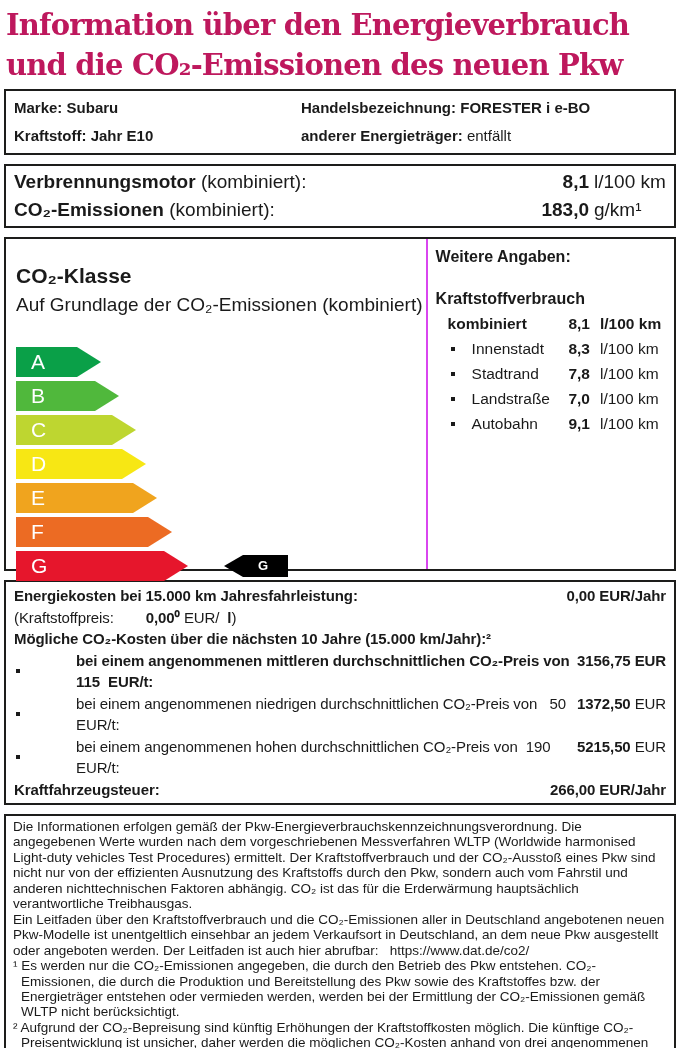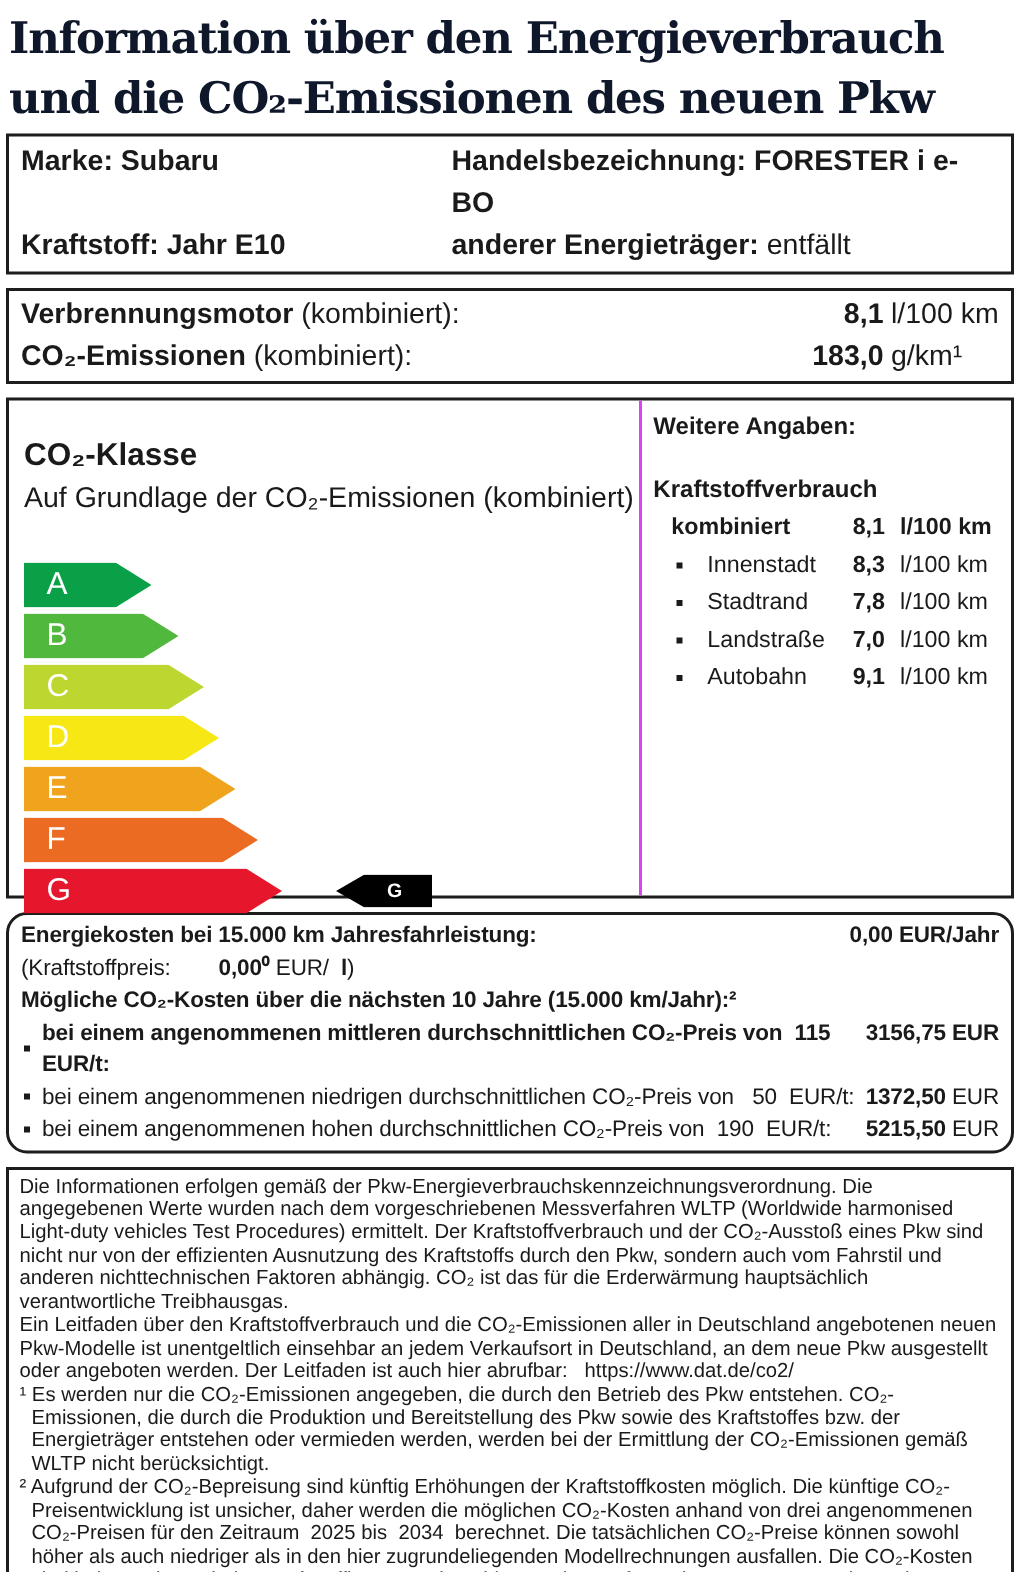--- a/index.html
+++ b/index.html
@@ -6,34 +6,34 @@
   body{
     width:680px;height:1048px;box-sizing:border-box;
     padding:5px 4px 0 4px;
     font-family:"Liberation Sans",sans-serif;
     -webkit-font-smoothing:antialiased;
     overflow:hidden;
   }
   .title{
     font-family:"DejaVu Serif","Liberation Serif",serif;
     font-weight:700;font-size:29px;line-height:40px;
-    letter-spacing:-0.8px;color:#0f172a;
+    letter-spacing:-0.8px;color:#be185d;
     margin:0 0 4px 2px;
   }
   .box{
     border:2px solid #1d1d1b;
     margin-bottom:9px;
     box-sizing:border-box;
   }
   .b{font-weight:700;}
   .r{font-weight:400;}
   .sp{margin-right:0.28em;}
 
   
-  .veh{padding:3px 8px;font-size:19px;line-height:28px;}
+  .veh{padding:3px 8px;font-size:15px;line-height:28px;}
   .veh-grid{display:grid;grid-template-columns:287px 1fr;}
   .full{grid-column:1 / 3;}
 
   
   .cons{padding:2px 8px;font-size:19px;line-height:28px;}
   .cons-row{display:flex;align-items:baseline;}
   .cons-left{flex:1;}
   .cons-val{width:56px;text-align:right;font-weight:700;}
   .cons-unit{width:72px;text-align:left;padding-left:5px;}
 
@@ -59,24 +59,24 @@
   .wa-head{font-size:16px;font-weight:700;line-height:24px;margin-bottom:18px;}
   .wa-sub{font-size:16px;font-weight:700;line-height:24px;}
   .wa-row{display:grid;grid-template-columns:24px 1fr 40px 80px;font-size:15.5px;line-height:25px;align-items:baseline;padding-left:12px;}
   .wa-row .lbl2{grid-column:1 / 3;}
   .wa-bullet{align-self:center;}
   .wa-bullet::before{content:"";display:block;width:4px;height:4px;background:#1a1a1a;margin-left:3px;}
   .wa-val{text-align:right;font-weight:700;}
   .wa-unit{padding-left:10px;}
 
   
-  .costs{padding:3px 8px;font-size:15px;line-height:21.5px;letter-spacing:-0.1px;border-radius:14px;}
+  .costs{padding:3px 8px;font-size:15px;line-height:21.5px;letter-spacing:-0.1px;}
   .flexrow{display:flex;align-items:baseline;}
   .flexrow .grow{flex:1;}
-  .pre{white-space:pre-wrap;}
+  .pre{white-space:pre-wrap;margin-left:48px;}
   .ml30{margin-left:32px;}
   .ml8{margin-left:8px;}
   .bullet-row{display:flex;align-items:baseline;}
   .sq{width:14px;align-self:center;flex:none;}
   .sq::before{content:"";display:block;width:4px;height:4px;background:#1a1a1a;margin-left:2px;}
   .bullet-text{flex:1;}
   .all-bold{font-weight:700;}
   .cost-val{font-weight:700;}
   .cost-unit{padding-left:4px;}
 
@@ -215,20 +215,24 @@
         <span class="cost-val">1372,50</span>
         <span class="cost-unit">EUR</span>
       </div>
       <div class="bullet-row">
         <span class="sq"></span>
         <span class="bullet-text pre">bei einem angenommenen hohen durchschnittlichen CO₂-Preis von  190  EUR/t:</span>
         <span class="cost-val">5215,50</span>
         <span class="cost-unit">EUR</span>
       </div>
     </div>
+  <div class="flexrow b">
+    <span class="grow">Kraftfahrzeugsteuer:</span>
+    <span>266,00 EUR/Jahr</span>
+  </div>
 </div>
 
 <div class="box fine">
   <p>Die Informationen erfolgen gemäß der Pkw-Energieverbrauchskennzeichnungsverordnung. Die angegebenen Werte wurden nach dem vorgeschriebenen Messverfahren WLTP (Worldwide harmonised Light-duty vehicles Test Procedures) ermittelt. Der Kraftstoffverbrauch und der CO₂-Ausstoß eines Pkw sind nicht nur von der effizienten Ausnutzung des Kraftstoffs durch den Pkw, sondern auch vom Fahrstil und anderen nichttechnischen Faktoren abhängig. CO₂ ist das für die Erderwärmung hauptsächlich verantwortliche Treibhausgas.</p>
   <p>Ein Leitfaden über den Kraftstoffverbrauch und die CO₂-Emissionen aller in Deutschland angebotenen neuen Pkw-Modelle ist unentgeltlich einsehbar an jedem Verkaufsort in Deutschland, an dem neue Pkw ausgestellt oder angeboten werden. Der Leitfaden ist auch hier abrufbar:   https://www.dat.de/co2/</p>
   <p class="fn">¹ Es werden nur die CO₂-Emissionen angegeben, die durch den Betrieb des Pkw entstehen. CO₂-Emissionen, die durch die Produktion und Bereitstellung des Pkw sowie des Kraftstoffes bzw. der Energieträger entstehen oder vermieden werden, werden bei der Ermittlung der CO₂-Emissionen gemäß WLTP nicht berücksichtigt.</p>
   <p class="fn">² Aufgrund der CO₂-Bepreisung sind künftig Erhöhungen der Kraftstoffkosten möglich. Die künftige CO₂-Preisentwicklung ist unsicher, daher werden die möglichen CO₂-Kosten anhand von drei angenommenen CO₂-Preisen für den Zeitraum  2025 bis  2034  berechnet. Die tatsächlichen CO₂-Preise können sowohl höher als auch niedriger als in den hier zugrundeliegenden Modellrechnungen ausfallen. Die CO₂-Kosten sind beim Tanken mit den Kraftstoffkosten zu bezahlen. Weitere Informationen unter www.alternativ-mobil.info.</p>
 </div>
 
 </body></html>

